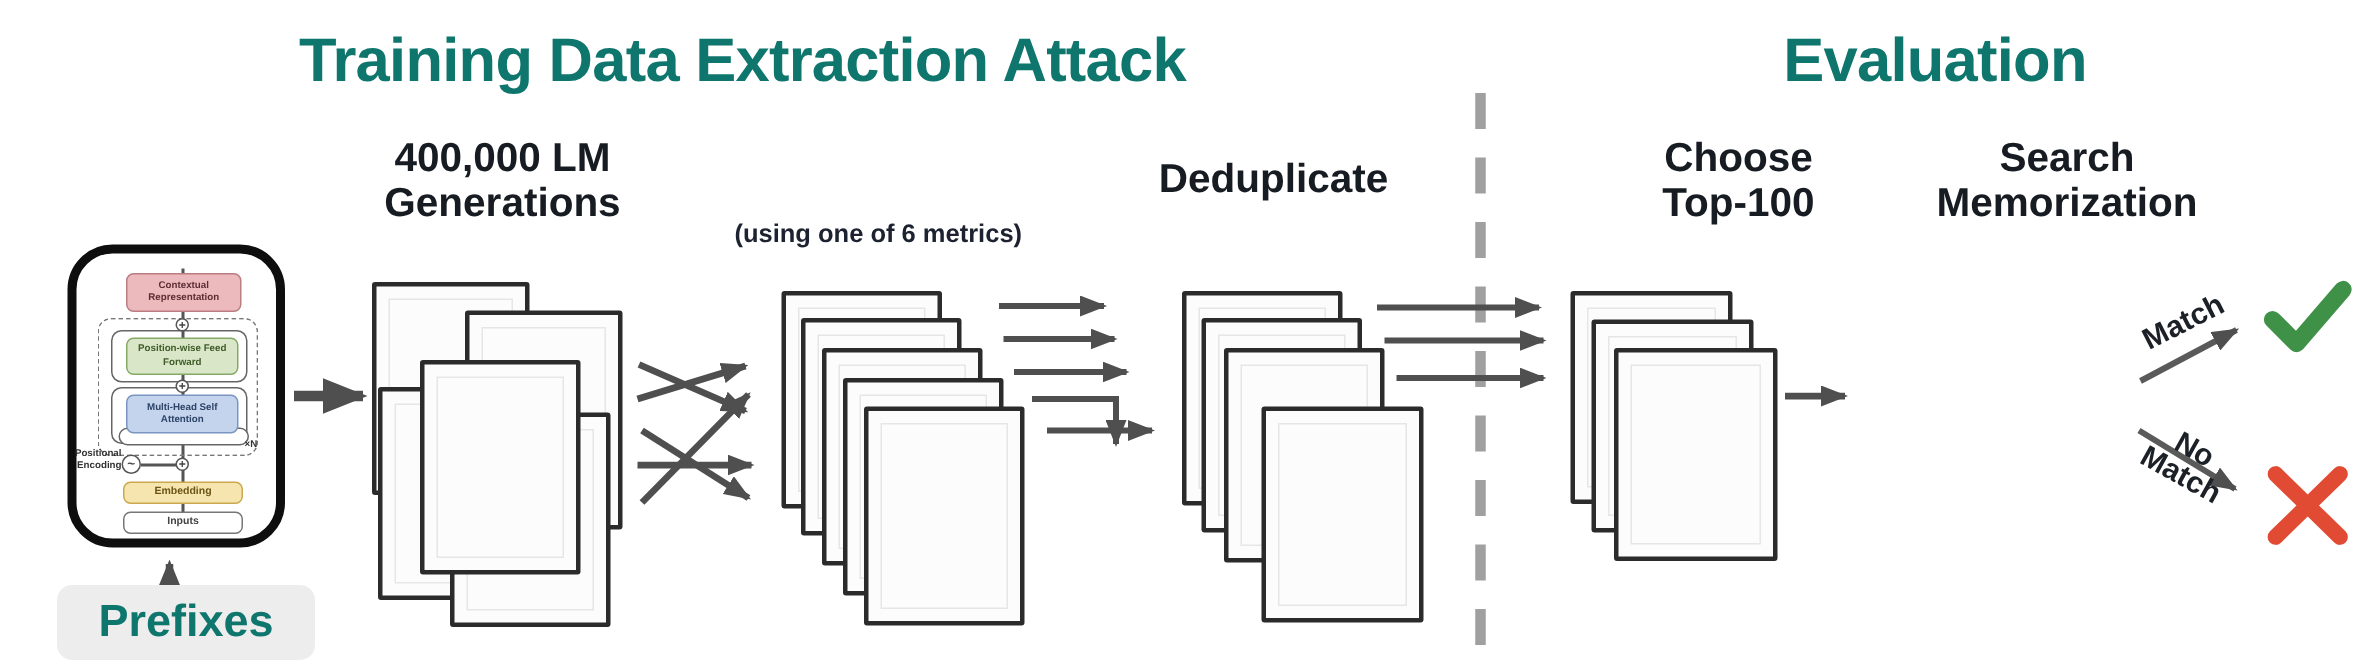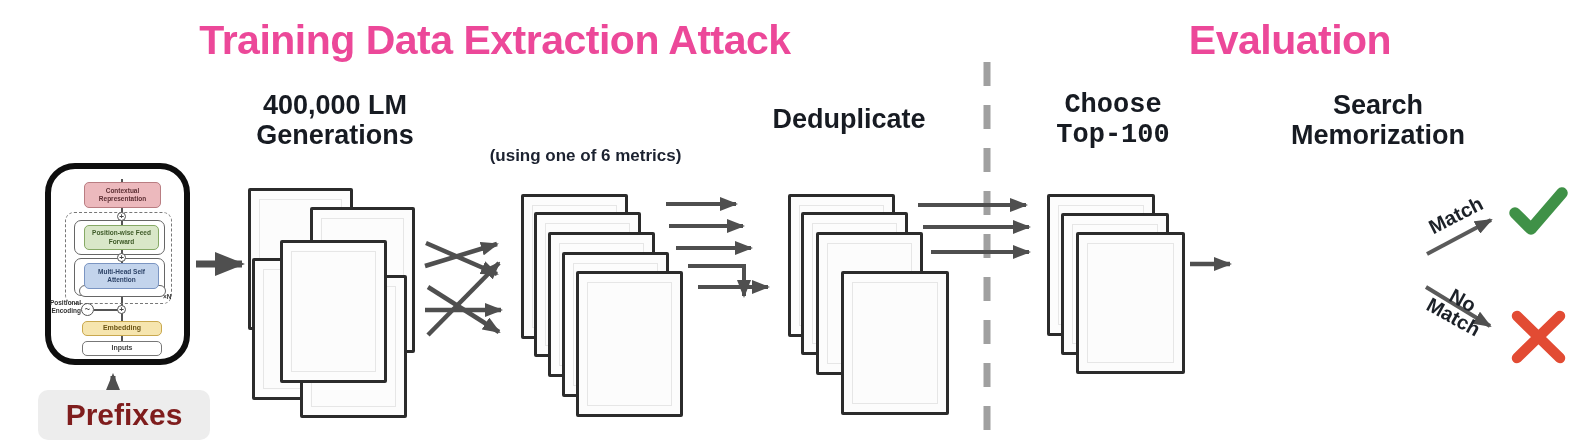--- a/index.html
+++ b/index.html
@@ -2,21 +2,21 @@
 <html><head>
 <meta charset="utf-8">
 <style>
   html,body{margin:0;padding:0;background:#fff;}
   #stage{
     position:relative;width:1578px;height:444px;background:#ffffff;overflow:hidden;
     font-family:"Liberation Sans",sans-serif;color:#15181e;
   }
   .title{
     position:absolute;font-size:41px;font-weight:bold;letter-spacing:-0.5px;
-    text-align:center;color:#ec4899;white-space:nowrap;
+    text-align:center;color:#0f766e;white-space:nowrap;
   }
   .label{
     position:absolute;font-size:27px;font-weight:bold;line-height:1.12;
     text-align:center;color:#171b22;
   }
   .sublabel{
     position:absolute;font-size:17px;font-weight:bold;text-align:center;color:#1c2230;white-space:nowrap;
   }
   
   .page{
@@ -40,21 +40,21 @@
     position:absolute;width:9px;height:9px;border-radius:50%;border:1px solid #555;background:#fff;
     z-index:3;font-size:8px;line-height:8px;text-align:center;font-weight:bold;color:#444;box-sizing:border-box;
   }
   .posenc-circ{
     position:absolute;left:30px;top:134px;width:13px;height:13px;border-radius:50%;border:1.2px solid #555;
     background:#fff;z-index:3;font-size:9px;line-height:11px;text-align:center;color:#444;box-sizing:border-box;font-weight:bold;
   }
   .tinytext{position:absolute;font-size:6.5px;font-weight:bold;color:#333;line-height:1.2;z-index:2;}
   .prefixes{
     position:absolute;left:38px;top:390px;width:172px;height:50px;background:#ededed;border-radius:10px;
-    display:flex;align-items:center;justify-content:center;font-size:30px;font-weight:bold;color:#7f1d1d;
+    display:flex;align-items:center;justify-content:center;font-size:30px;font-weight:bold;color:#0f766e;
   }
   .internet{
     position:absolute;left:1244px;top:222px;width:180px;height:91px;background:#f8e9d2;
     border:3.5px solid #3a3a3a;border-radius:18px;box-sizing:border-box;
     display:flex;align-items:center;justify-content:center;text-align:center;
     font-size:27px;font-weight:bold;line-height:1.2;color:#15181e;
   }
   .rotlabel{
     position:absolute;font-size:20px;font-weight:bold;text-align:center;line-height:0.95;color:#1c2128;
   }
@@ -159,21 +159,21 @@
       <path d="M1517,316 L1560,358 M1560,316 L1517,358" fill="none" stroke="#e24b33" stroke-width="10.5" stroke-linecap="round"></path>
     </g>
   </svg>
 
   <div class="title" style="left:150px;top:17px;width:690px;">Training Data Extraction Attack</div>
   <div class="title" style="left:1130px;top:17px;width:320px;">Evaluation</div>
 
   <div class="label" style="left:235px;top:90px;width:200px;">400,000 LM Generations</div>
   <div class="sublabel" style="left:468px;top:146px;width:235px;">(using one of 6 metrics)</div>
   <div class="label" style="left:744px;top:104px;width:210px;">Deduplicate</div>
-  <div class="label" style="left:1043px;top:90px;width:140px;font-family:Liberation Mono, monospace;">Choose Top-100</div>
+  <div class="label" style="left:1089px;top:90px;width:140px;">Choose Top-100</div>
   <div class="label" style="left:1272px;top:90px;width:212px;">Search Memorization</div>
 
   <div class="lmbox">
     <div class="vline"></div>
     <div class="dashedbox"></div>
 
     <div class="tf tfbox" style="left:33px;top:13px;width:77px;height:26px;background:#ecb9bd;border-color:#b97d82;color:#5c2e33;">Contextual Representation</div>
 
     <div class="residual" style="left:23px;top:51px;width:89px;height:33px;"></div>
     <div class="pluscirc" style="left:66px;top:43px;">+</div>

